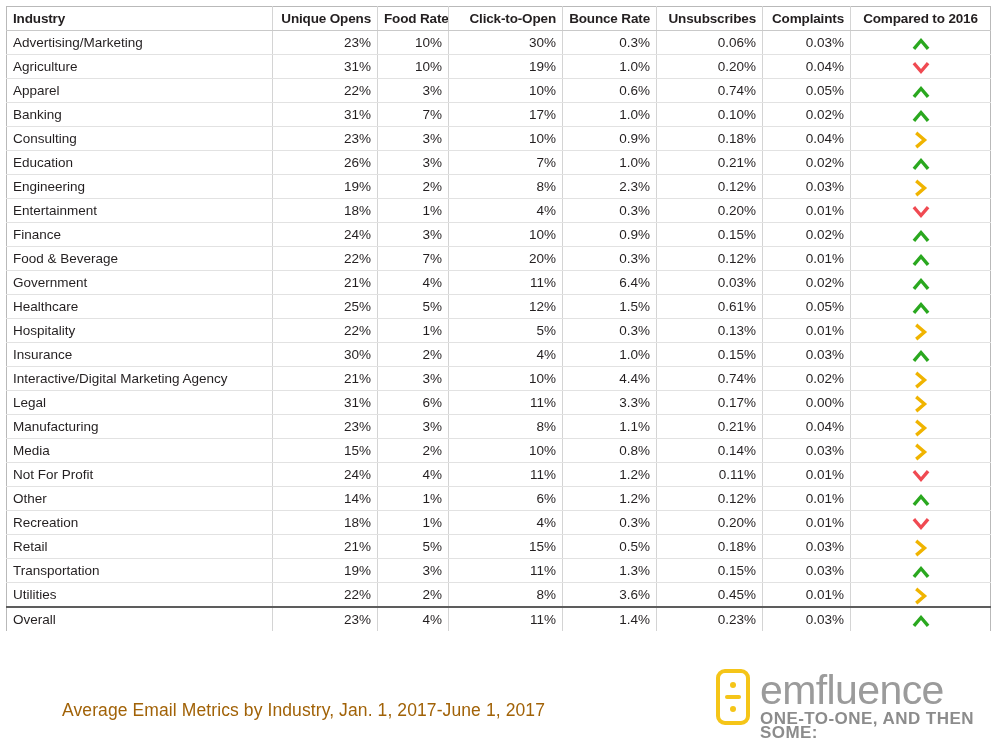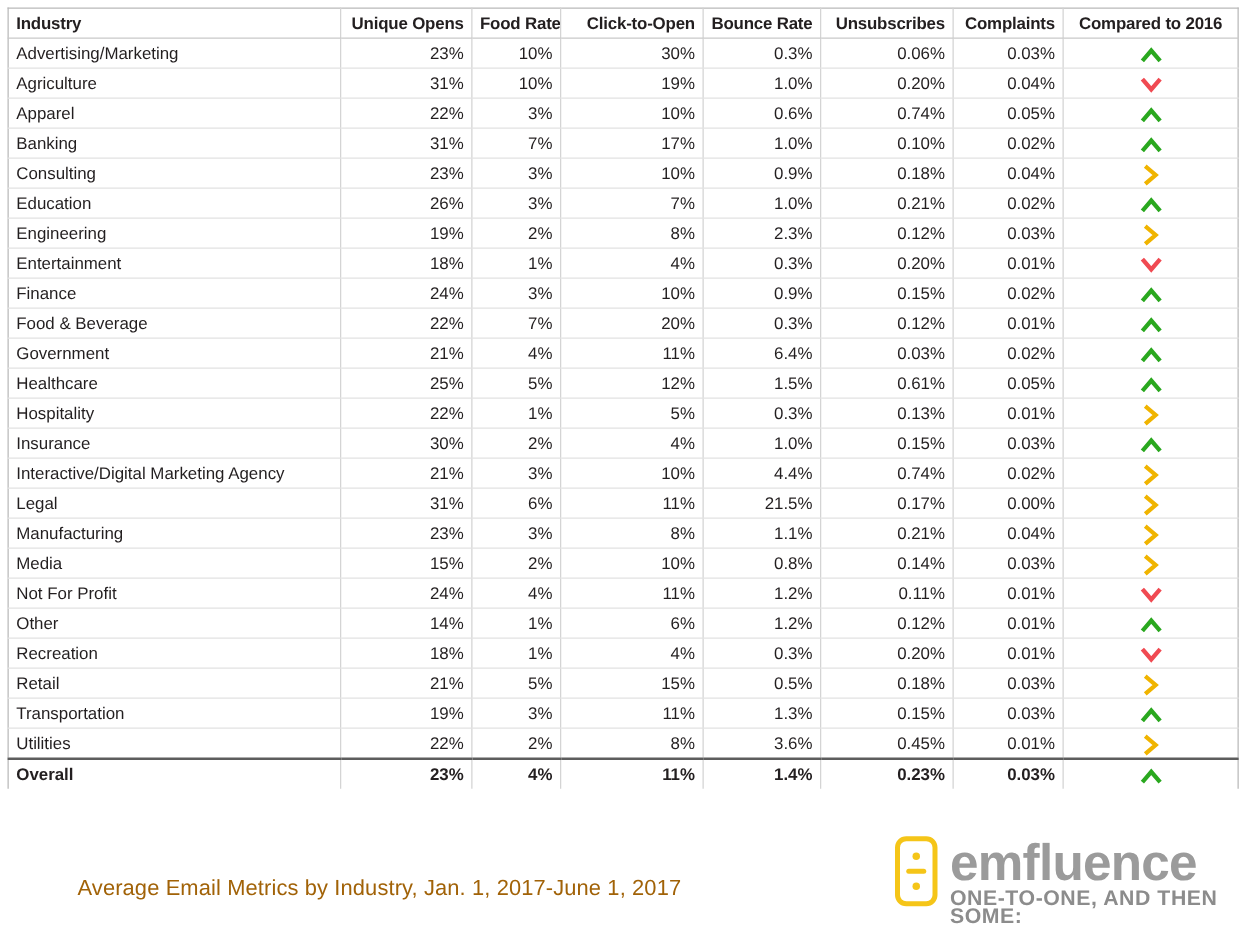--- a/index.html
+++ b/index.html
@@ -80,21 +80,21 @@
 
   table.metrics td.num { text-align: right; }
   table.metrics td.arrow-cell {
     text-align: center;
     border-right: 1px solid #b9b9b9;
     padding: 0;
     vertical-align: middle;
   }
 
   tr.overall td {
-    font-weight: bold;
+    font-weight: normal;
     border-top: 2px solid #5d5d5d;
     border-bottom: 1px solid #d9d9d9;
   }
   tr.last-data td { border-bottom: none; }
 
   
   .chev {
     display: inline-block;
     width: 18px;
     height: 16px;
@@ -151,21 +151,21 @@
     height: 4px;
     border-radius: 2px;
     background: #f5c518;
   }
   .logo-text { padding-top: 1px; }
   .logo-word {
     font-size: 41px;
     line-height: 40px;
     color: #9b9b9b;
     letter-spacing: -0.6px;
-    font-weight: 700;
+    font-weight: 400;
   }
   .logo-tag {
     font-size: 17px;
     line-height: 14px;
     color: #8c8c8c;
     font-weight: bold;
     letter-spacing: 0.45px;
     margin-top: 2px;
   }
 </style>
@@ -377,21 +377,21 @@
             <td class="num">0.02%</td>
             <td class="arrow-cell"><span class="chev"><svg width="18" height="18" viewBox="0 0 18 18" aria-hidden="true">
                   <polyline points="5.5,3 12.5,9 5.5,15" fill="none" stroke="#f0b400" stroke-width="3.4" stroke-linecap="square" stroke-linejoin="miter"></polyline>
                 </svg></span></td>
           </tr>
           <tr>
             <td class="first-col">Legal</td>
             <td class="num">31%</td>
             <td class="num">6%</td>
             <td class="num">11%</td>
-            <td class="num">21.5%</td>
+            <td class="num">3.3%</td>
             <td class="num">0.17%</td>
             <td class="num">0.00%</td>
             <td class="arrow-cell"><span class="chev"><svg width="18" height="18" viewBox="0 0 18 18" aria-hidden="true">
                   <polyline points="5.5,3 12.5,9 5.5,15" fill="none" stroke="#f0b400" stroke-width="3.4" stroke-linecap="square" stroke-linejoin="miter"></polyline>
                 </svg></span></td>
           </tr>
           <tr>
             <td class="first-col">Manufacturing</td>
             <td class="num">23%</td>
             <td class="num">3%</td>

